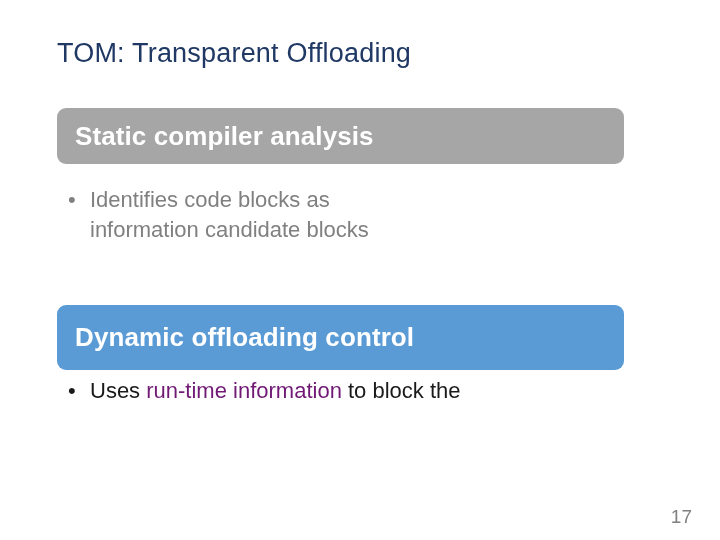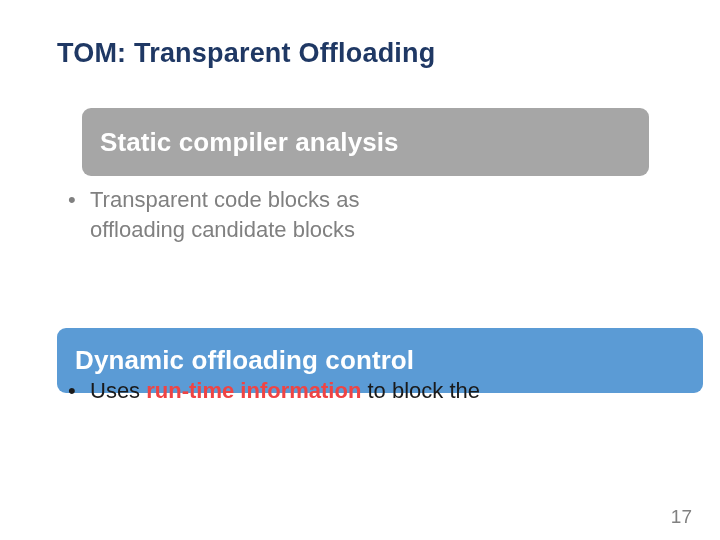--- a/index.html
+++ b/index.html
@@ -17,21 +17,21 @@
     position: relative;
     width: 720px;
     height: 540px;
     box-sizing: border-box;
   }
   .slide-title {
     position: absolute;
     left: 57px;
     top: 38px;
     font-size: 27px;
-    font-weight: bold;
+    font-weight: normal;
     color: #1f3864;
     letter-spacing: 0.2px;
     white-space: nowrap;
   }
   .banner {
     position: absolute;
     left: 57px;
     border-radius: 9px;
     display: flex;
     align-items: center;
@@ -41,30 +41,28 @@
     color: #ffffff;
     font-size: 26px;
     font-weight: bold;
     padding-left: 18px;
     letter-spacing: 0.1px;
     white-space: nowrap;
   }
   #banner-static {
     top: 108px;
     width: 567px;
-    height: 68px;
+    height: 56px;
     background: #a6a6a6;
-    margin-left: 25px;
   }
   #banner-dynamic {
     top: 305px;
-    width: 646px;
+    width: 567px;
     height: 65px;
     background: #5b9bd5;
-    margin-top: 23px;
   }
   .bullet-block {
     position: absolute;
     box-sizing: border-box;
   }
   #bullets-static {
     left: 68px;
     top: 185px;
     width: 560px;
   }
@@ -87,22 +85,22 @@
     font-size: 22px;
     line-height: 30px;
   }
   .static-text {
     color: #808080;
   }
   .dynamic-text {
     color: #1a1a1a;
   }
   .dynamic-text .hl {
-    color: #ef4444;
-    font-weight: bold;
+    color: #701a75;
+    font-weight: normal;
   }
   .page-number {
     position: absolute;
     right: 28px;
     bottom: 12px;
     font-size: 19px;
     color: #808080;
     text-align: right;
   }
 </style>
@@ -113,25 +111,25 @@
 
   <div class="slide-title">TOM: Transparent Offloading</div>
 
   <div class="banner" id="banner-static">
     <div class="banner-label">Static compiler analysis</div>
   </div>
 
   <div class="bullet-block" id="bullets-static">
     <div class="bullet-row">
       <div class="bullet-mark static-text">•</div>
-      <div class="bullet-text static-text">Transparent code blocks as</div>
+      <div class="bullet-text static-text">Identifies code blocks as</div>
     </div>
     <div class="bullet-row">
       <div class="bullet-mark"></div>
-      <div class="bullet-text static-text strong">offloading candidate blocks</div>
+      <div class="bullet-text static-text strong">information candidate blocks</div>
     </div>
   </div>
 
   <div class="banner" id="banner-dynamic">
     <div class="banner-label">Dynamic offloading control</div>
   </div>
 
   <div class="bullet-block" id="bullets-dynamic">
     <div class="bullet-row">
       <div class="bullet-mark dynamic-text">•</div>

